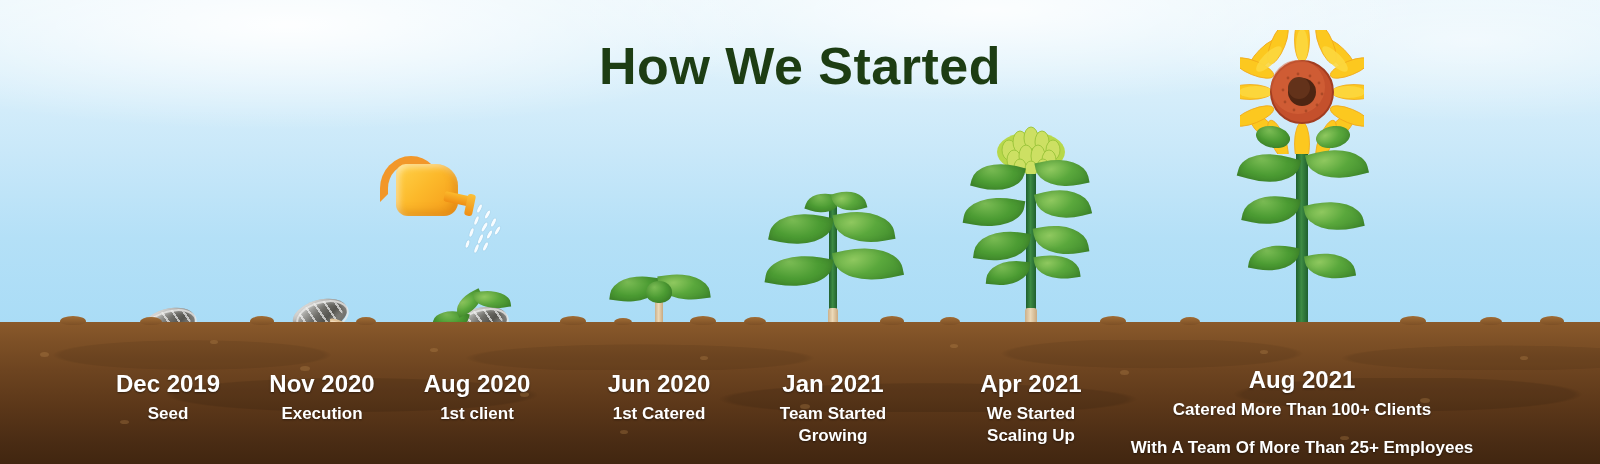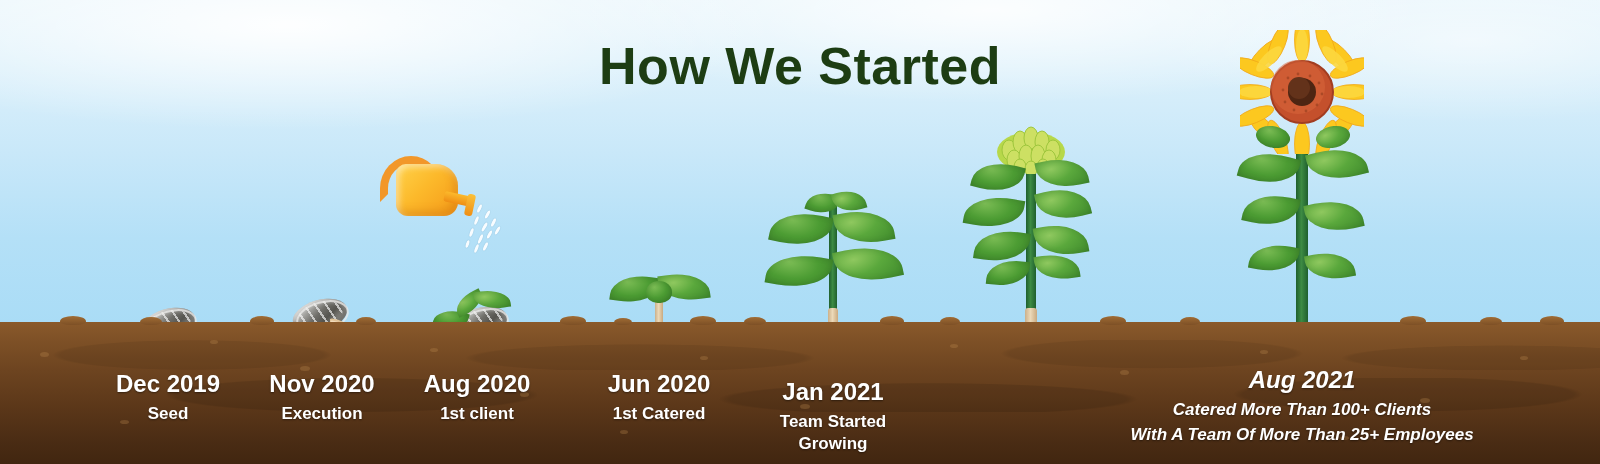--- a/index.html
+++ b/index.html
@@ -385,26 +385,31 @@
   <div class="label" style="left:477px;top:370px;">
     <div class="date">Aug 2020</div>
     <div class="desc">1st client</div>
   </div>
 
   <div class="label" style="left:659px;top:370px;">
     <div class="date">Jun 2020</div>
     <div class="desc">1st Catered</div>
   </div>
 
-  <div class="label" style="left:833px;top:370px;margin-top:8px;">
+  <div class="label" style="left:833px;top:370px;">
     <div class="date">Jan 2021</div>
     <div class="desc">Team Started</div>
     <div class="desc" style="margin-top:0;">Growing</div>
   </div>
 
-
-  <div class="label" style="left:1302px;top:366px;font-style:italic;">
+  <div class="label" style="left:1031px;top:370px;">
+    <div class="date">Apr 2021</div>
+    <div class="desc">We Started</div>
+    <div class="desc" style="margin-top:0;">Scaling Up</div>
+  </div>
+
+  <div class="label" style="left:1302px;top:366px;">
     <div class="date">Aug 2021</div>
     <div class="desc" style="white-space:nowrap;">Catered More Than 100+ Clients</div>
-    <div class="desc" style="margin-top:3px;white-space:nowrap;">With A Team Of More Than 25+ Employees</div>
+    <div class="desc" style="margin-top:16px;white-space:nowrap;">With A Team Of More Than 25+ Employees</div>
   </div>
 
 </div>
 
 </body></html>

